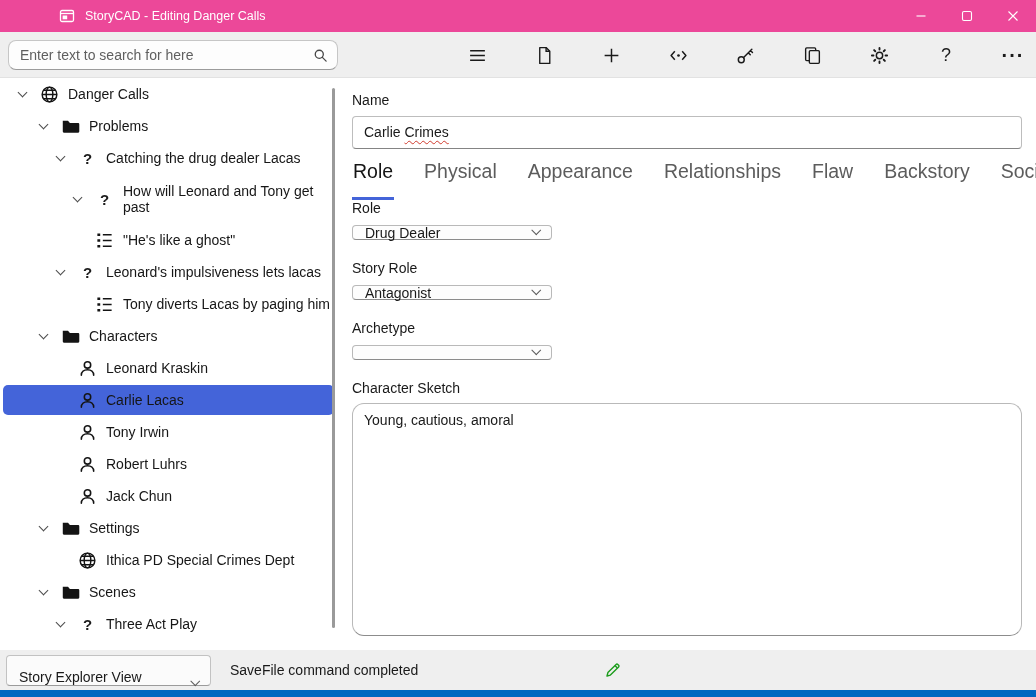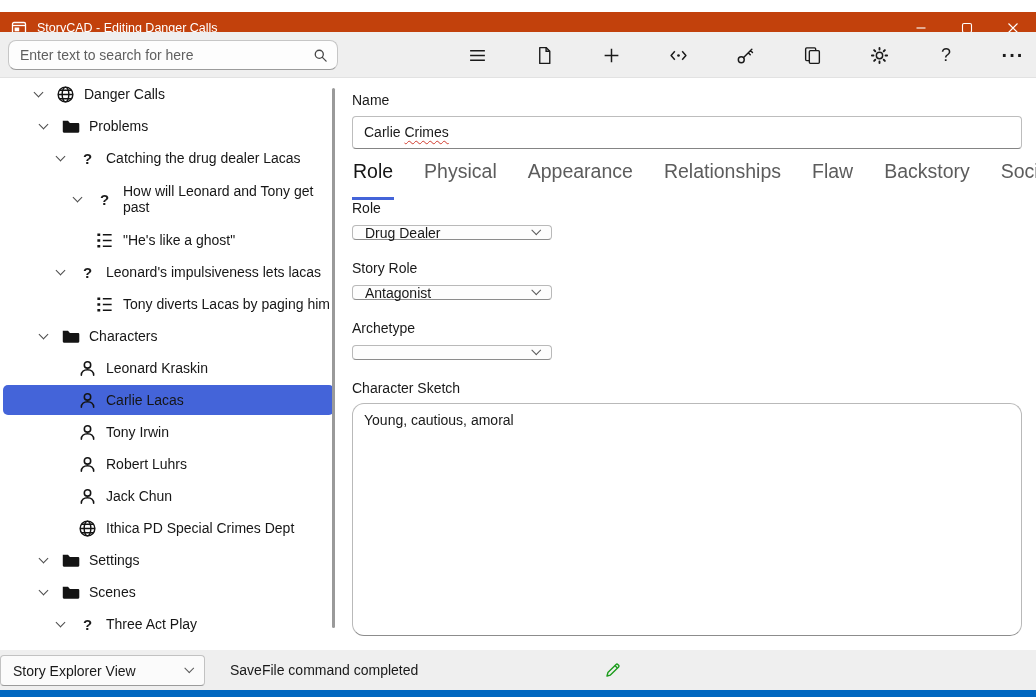--- a/index.html
+++ b/index.html
@@ -1,20 +1,20 @@
 <!DOCTYPE html>
 <html><head>
 <meta charset="utf-8">
 <style>
   * { box-sizing: border-box; }
   body { margin:0; font-family:"Liberation Sans","DejaVu Sans",sans-serif; background:#d8d8d8; }
   .win { position:relative; width:1036px; height:697px; background:#fff; overflow:hidden; }
 
   
-  .titlebar { position:absolute; left:0; top:12px; width:100%; height:32px; background:#c2410c; display:flex; align-items:center; }
+  .titlebar { position:absolute; left:0; top:0; width:100%; height:32px; background:#ec4899; display:flex; align-items:center;padding-left:48px; }
   .appicon { width:16px; height:16px; margin-left:11px; flex:none; }
   .title { color:#fff; font-size:12.5px; margin-left:10px; white-space:nowrap; }
   .winbtns { margin-left:auto; display:flex; height:100%; }
   .wbtn { width:46px; height:100%; display:flex; align-items:center; justify-content:center; }
   .wbtn svg { width:12px; height:12px; }
 
   
   .toolbar { position:absolute; top:32px; left:0; width:100%; height:46px; background:#EFEFEF; border-bottom:1px solid #E2E2E2; }
   .search { position:absolute; left:8px; top:8px; width:330px; height:30px; background:#FDFDFD; border:1px solid #C6C6C6; border-bottom-color:#9B9B9B; border-radius:8px; display:flex; align-items:center; padding:0 9px; }
   .search input { flex:1; border:none; outline:none; background:transparent; font-family:inherit; font-size:14px; color:#1a1a1a; padding:0 2px; min-width:0; }
@@ -31,41 +31,41 @@
   .trow { position:relative; display:flex; align-items:center; height:32px; font-size:14px; color:#161616; }
   .trow > * { position:relative; z-index:1; }
   .trow.tall { height:50px; }
   .trow.selected::before { content:""; position:absolute; left:3px; right:3px; top:1px; bottom:1px; background:#4464D9; border-radius:5px; z-index:0; }
   .chev { width:24px; flex:none; display:flex; align-items:center; padding-left:3px; }
   .cmark { display:inline-block; width:7px; height:7px; border-right:1.4px solid #4C4C4C; border-bottom:1.4px solid #4C4C4C; transform:rotate(45deg); margin-top:-3px; }
   .ic20 { width:19px; height:19px; flex:none; }
   .qicon { width:19px; flex:none; text-align:center; font-size:15px; font-weight:600; color:#1B1B1B; }
   .tlabel { margin-left:9px; white-space:nowrap; }
   .tlabel.wrap { white-space:normal; width:202px; line-height:16.5px; }
-  .lvl0 { padding-left:32px; } .lvl1 { padding-left:37px; } .lvl2 { padding-left:54px; } .lvl3 { padding-left:71px; }
+  .lvl0 { padding-left:16px; } .lvl1 { padding-left:37px; } .lvl2 { padding-left:54px; } .lvl3 { padding-left:71px; }
   .leaf2 { padding-left:78px; } .leaf3 { padding-left:95px; }
   .vthumb { position:absolute; right:2px; top:10px; width:3px; height:540px; background:#9A9A9A; border-radius:2px; z-index:2; }
 
   
   .main { position:absolute; left:337px; top:78px; right:0; height:572px; background:#fff; }
   .lbl { position:absolute; left:15px; font-size:14px; color:#191919; }
   .lbl-name { top:14px; } .lbl-role { top:122px; } .lbl-story { top:182px; } .lbl-arch { top:242px; } .lbl-sketch { top:302px; }
   .name-box { position:absolute; left:15px; right:14px; top:38px; height:33px; background:#fff; border:1px solid #BDBDBD; border-bottom:1.5px solid #848484; border-radius:4px; font-size:14px; color:#191919; line-height:30px; padding:0 11px; white-space:pre; overflow:hidden; }
   .squiggle { text-decoration-line:underline; text-decoration-style:wavy; text-decoration-color:#D03B2E; text-decoration-thickness:1px; text-underline-offset:3px; }
   .tabs { position:absolute; left:15px; right:0; top:80px; height:42px; display:flex; gap:29px; overflow:hidden; font-size:19.5px; color:#5C5C5C; white-space:nowrap; }
   .tab { flex:none; padding:2px 1px 9px; }
   .tab.selected { color:#141414; border-bottom:3px solid #4464D9; }
   .combo { position:absolute; left:15px; width:200px; height:15px; background:#FDFDFD; border:1px solid #B9B9B9; border-bottom-color:#8C8C8C; border-radius:4px; display:flex; align-items:center; padding:0 12px; font-size:14px; color:#191919; }
   .combo .cmark { margin-left:auto; width:6.5px; height:6.5px; border-color:#5A5A5A; transform:rotate(45deg) translate(-1px,-1px); }
   .combo-role { top:147px; } .combo-story { top:207px; } .combo-arch { top:267px; }
   .sketch { position:absolute; left:15px; right:14px; top:325px; height:233px; background:#fff; border:1px solid #B9B9B9; border-bottom-color:#8C8C8C; border-radius:12px; padding:8px 11px; font-family:inherit; font-size:14px; color:#191919; resize:none; outline:none; }
 
   
   .statusbar { position:absolute; left:0; bottom:7px; width:100%; height:40px; background:#EFEFEF; }
-  .view-combo { left:0; top:5px; width:205px; height:31px; background:#FBFBFB; border-color:#C2C2C2; border-bottom-color:#9B9B9B; }
+  .view-combo { left:6px; top:5px; width:205px; height:31px; background:#FBFBFB; border-color:#C2C2C2; border-bottom-color:#9B9B9B;align-items:flex-end; }
   .status-msg { position:absolute; left:230px; top:0; height:40px; display:flex; align-items:center; font-size:14px; color:#191919; }
   .pencil { position:absolute; left:604px; top:11px; width:18px; height:18px; }
   .accent-strip { position:absolute; left:0; bottom:0; width:100%; height:7px; background:#0067C0; }
 </style>
 </head>
 <body>
 
 <svg width="0" height="0" style="position:absolute" aria-hidden="true">
   <defs>
     <symbol id="i-app" viewBox="0 0 16 16">
@@ -299,34 +299,34 @@
           <use href="#i-person"></use>
         </svg>
       <span class="tlabel">Robert Luhrs</span>
     </div>
     <div class="trow leaf2">
       <svg class="ic20">
           <use href="#i-person"></use>
         </svg>
       <span class="tlabel">Jack Chun</span>
     </div>
+    <div class="trow lvl1">
+      <span class="chev">
+          <i class="cmark"></i>
+        </span>
+      <svg class="ic20">
+          <use href="#i-folder"></use>
+        </svg>
+      <span class="tlabel">Settings</span>
+    </div>
     <div class="trow leaf2">
       <svg class="ic20">
           <use href="#i-globe"></use>
         </svg>
       <span class="tlabel">Ithica PD Special Crimes Dept</span>
-    </div>
-    <div class="trow lvl1">
-      <span class="chev">
-          <i class="cmark"></i>
-        </span>
-      <svg class="ic20">
-          <use href="#i-folder"></use>
-        </svg>
-      <span class="tlabel">Settings</span>
     </div>
     <div class="trow lvl1">
       <span class="chev">
           <i class="cmark"></i>
         </span>
       <svg class="ic20">
           <use href="#i-folder"></use>
         </svg>
       <span class="tlabel">Scenes</span>
     </div>

